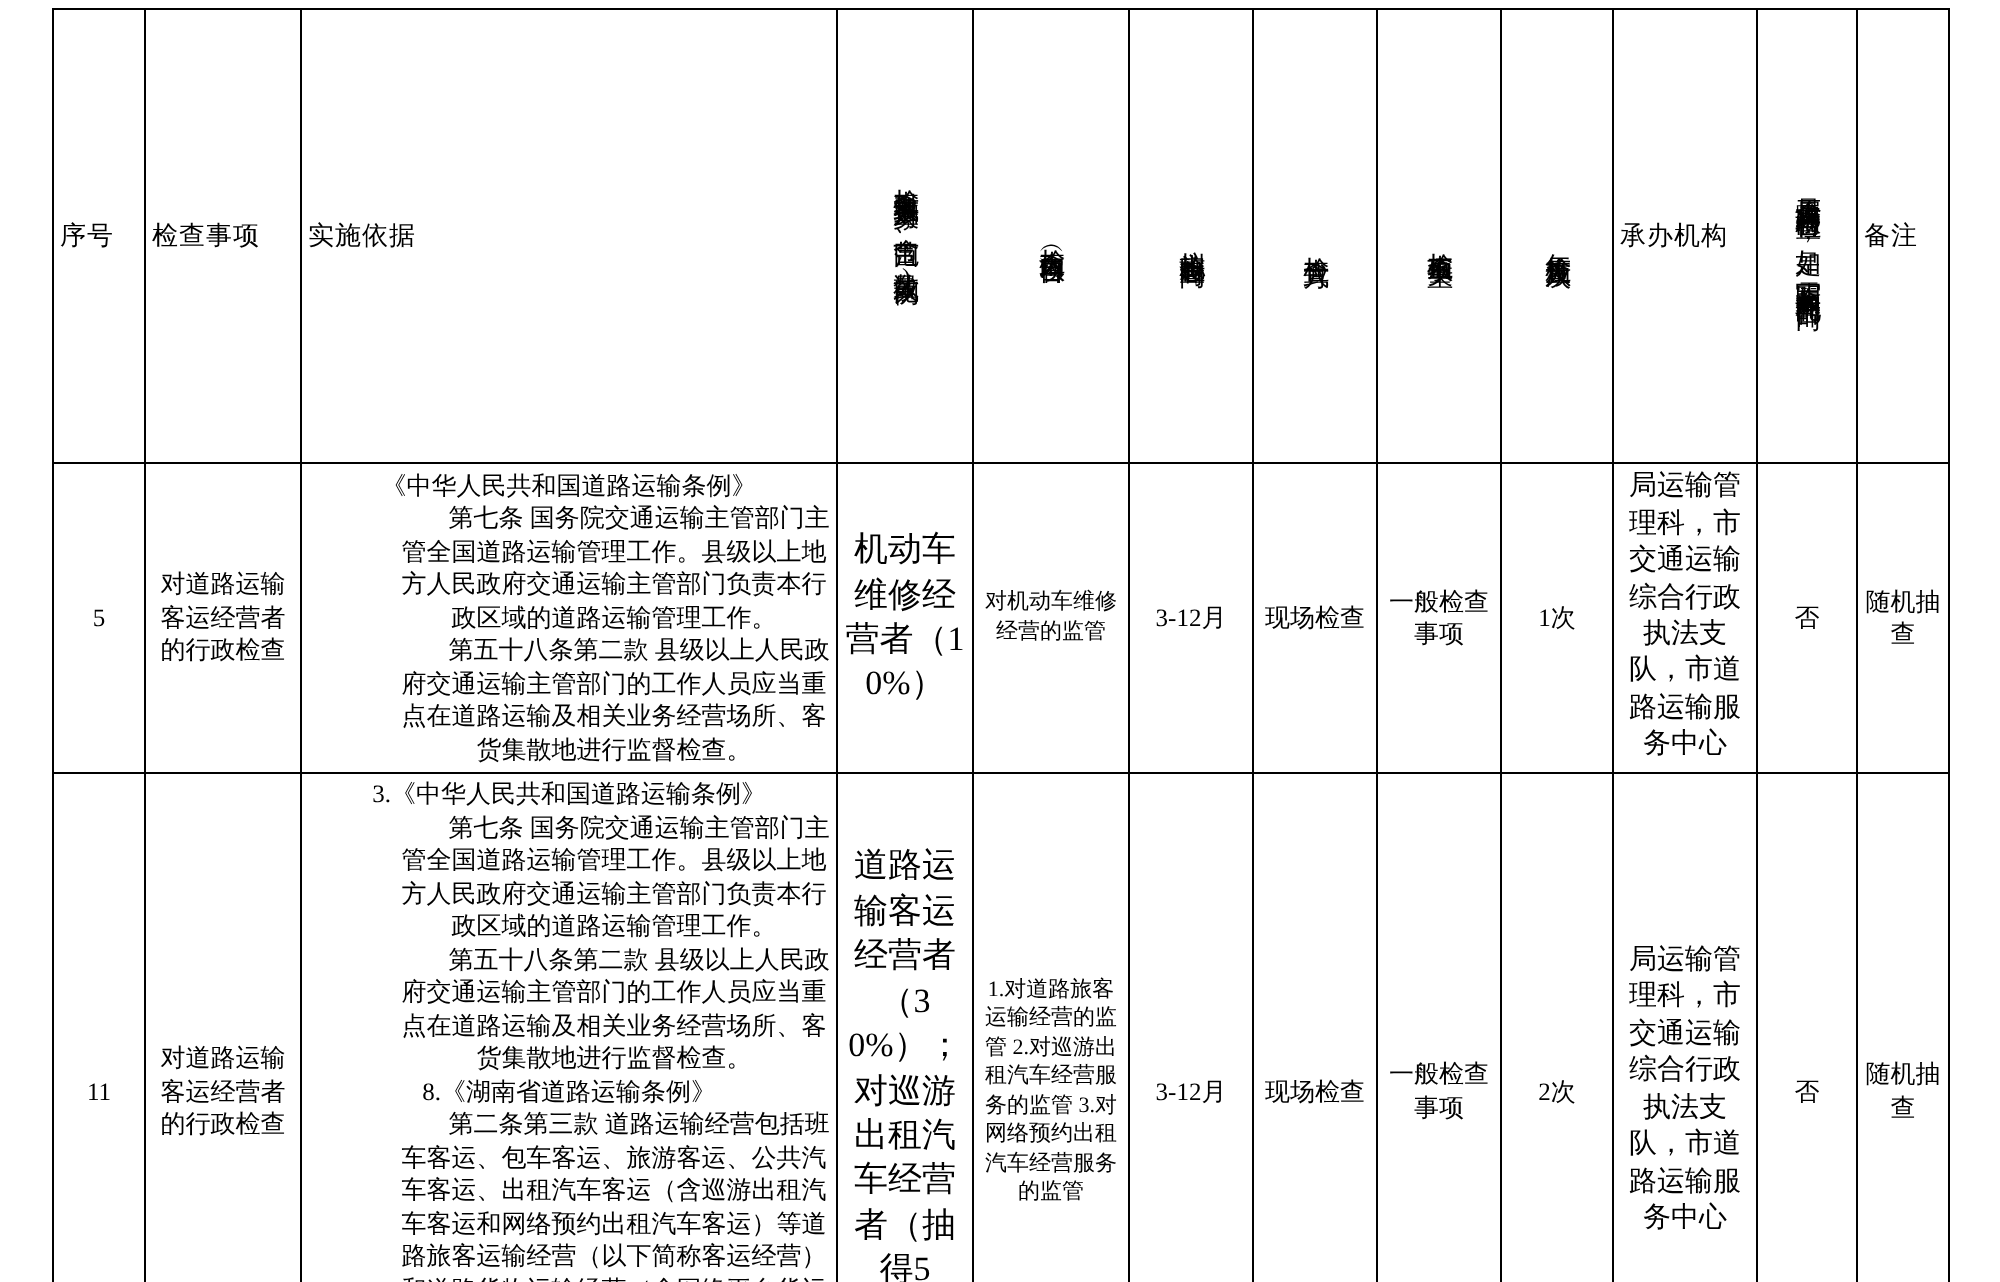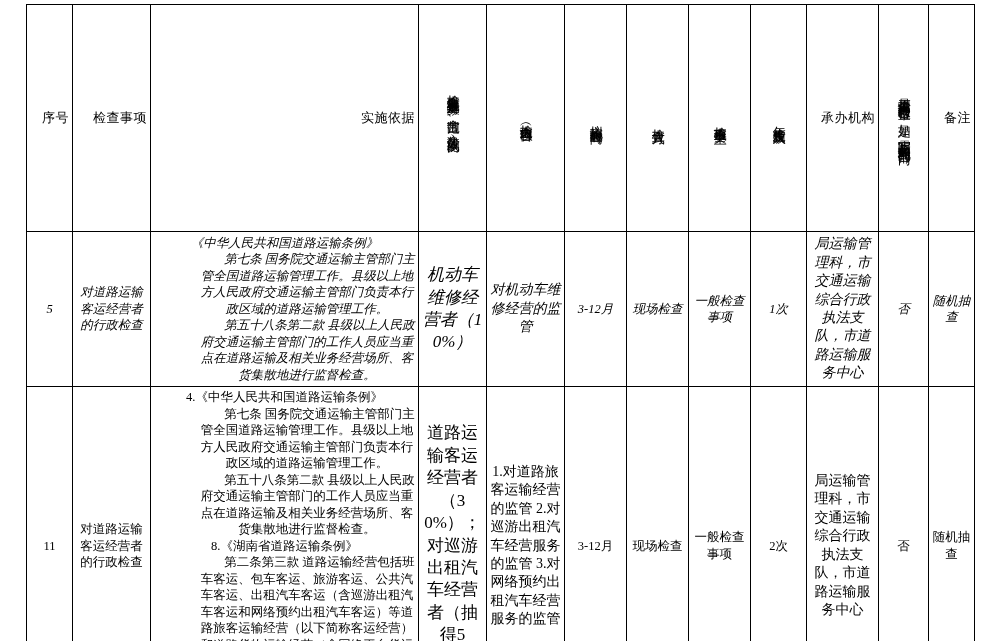--- a/index.html
+++ b/index.html
@@ -57,21 +57,21 @@
 
   .vtext {
     display: inline-block;
     writing-mode: vertical-rl;
     text-orientation: upright;
     line-height: 1.25;
     letter-spacing: 1px;
   }
   .hdr-center {
     display: block;
-    text-align: right;
+    text-align: left;
   }
   td.basis-cell {
     text-align: left;
     font-size: 12.5px;
     line-height: 1.45;
     padding: 6px 6px;
     vertical-align: top;
   }
   td.basis-cell p {
     margin: 0;
@@ -80,38 +80,38 @@
   td.basis-cell p.indent {
     text-indent: 2em;
     margin-left: 45px;
   }
   td.body-cell {
     font-size: 12.5px;
     line-height: 1.45;
   }
   td.content-cell {
     text-align: left;
-    font-size: 14px;
+    font-size: 11px;
     line-height: 1.45;
     padding: 4px 5px;
     margin-left: 16px;
   }
   td.object-cell {
     text-align: left;
     font-size: 17px;
     line-height: 1.45;
     padding: 4px 5px;
   }
   td.org-cell {
     text-align: left;
     font-size: 14px;
     line-height: 1.45;
     padding: 4px 5px;
   }
-  tr.row-10 td { height: 150px; font-style: italic; }
+  tr.row-10 td { height: 150px; }
   tr.row-11 td { height: 252px; }
 </style>
 </head>
 <body>
 
 <div class="page">
   <table class="inspection-table">
     <colgroup>
       <col class="col-seq">
       <col class="col-item">
@@ -168,21 +168,21 @@
         <td class="body-cell">一般检查事项</td>
         <td class="body-cell">1次</td>
         <td class="org-cell">局运输管理科，市交通运输综合行政执法支队，市道路运输服务中心</td>
         <td class="body-cell">否</td>
         <td class="body-cell">随机抽查</td>
       </tr>
       <tr class="row-11">
         <td class="body-cell">11</td>
         <td class="body-cell">对道路运输客运经营者的行政检查</td>
         <td class="basis-cell">
-          <p>4.《中华人民共和国道路运输条例》</p>
+          <p>3.《中华人民共和国道路运输条例》</p>
           <p class="indent">第七条  国务院交通运输主管部门主管全国道路运输管理工作。县级以上地方人民政府交通运输主管部门负责本行政区域的道路运输管理工作。</p>
           <p class="indent">第五十八条第二款  县级以上人民政府交通运输主管部门的工作人员应当重点在道路运输及相关业务经营场所、客货集散地进行监督检查。</p>
           <p>8.《湖南省道路运输条例》</p>
           <p class="indent">第二条第三款  道路运输经营包括班车客运、包车客运、旅游客运、公共汽车客运、出租汽车客运（含巡游出租汽车客运和网络预约出租汽车客运）等道路旅客运输经营（以下简称客运经营）和道路货物运输经营（含网络平台货运经营，以下简称货运经营）；道路运输相关业务包括道路运输站（场）经营、机动车维修经营、机动车驾驶员培训。</p>
         </td>
         <td class="object-cell">道路运输客运经营者（30%）；对巡游出租汽车经营者（抽得50%）</td>
         <td class="content-cell">1.对道路旅客运输经营的监管 2.对巡游出租汽车经营服务的监管 3.对网络预约出租汽车经营服务的监管</td>
         <td class="body-cell">3-12月</td>
         <td class="body-cell">现场检查</td>
         <td class="body-cell">一般检查事项</td>

